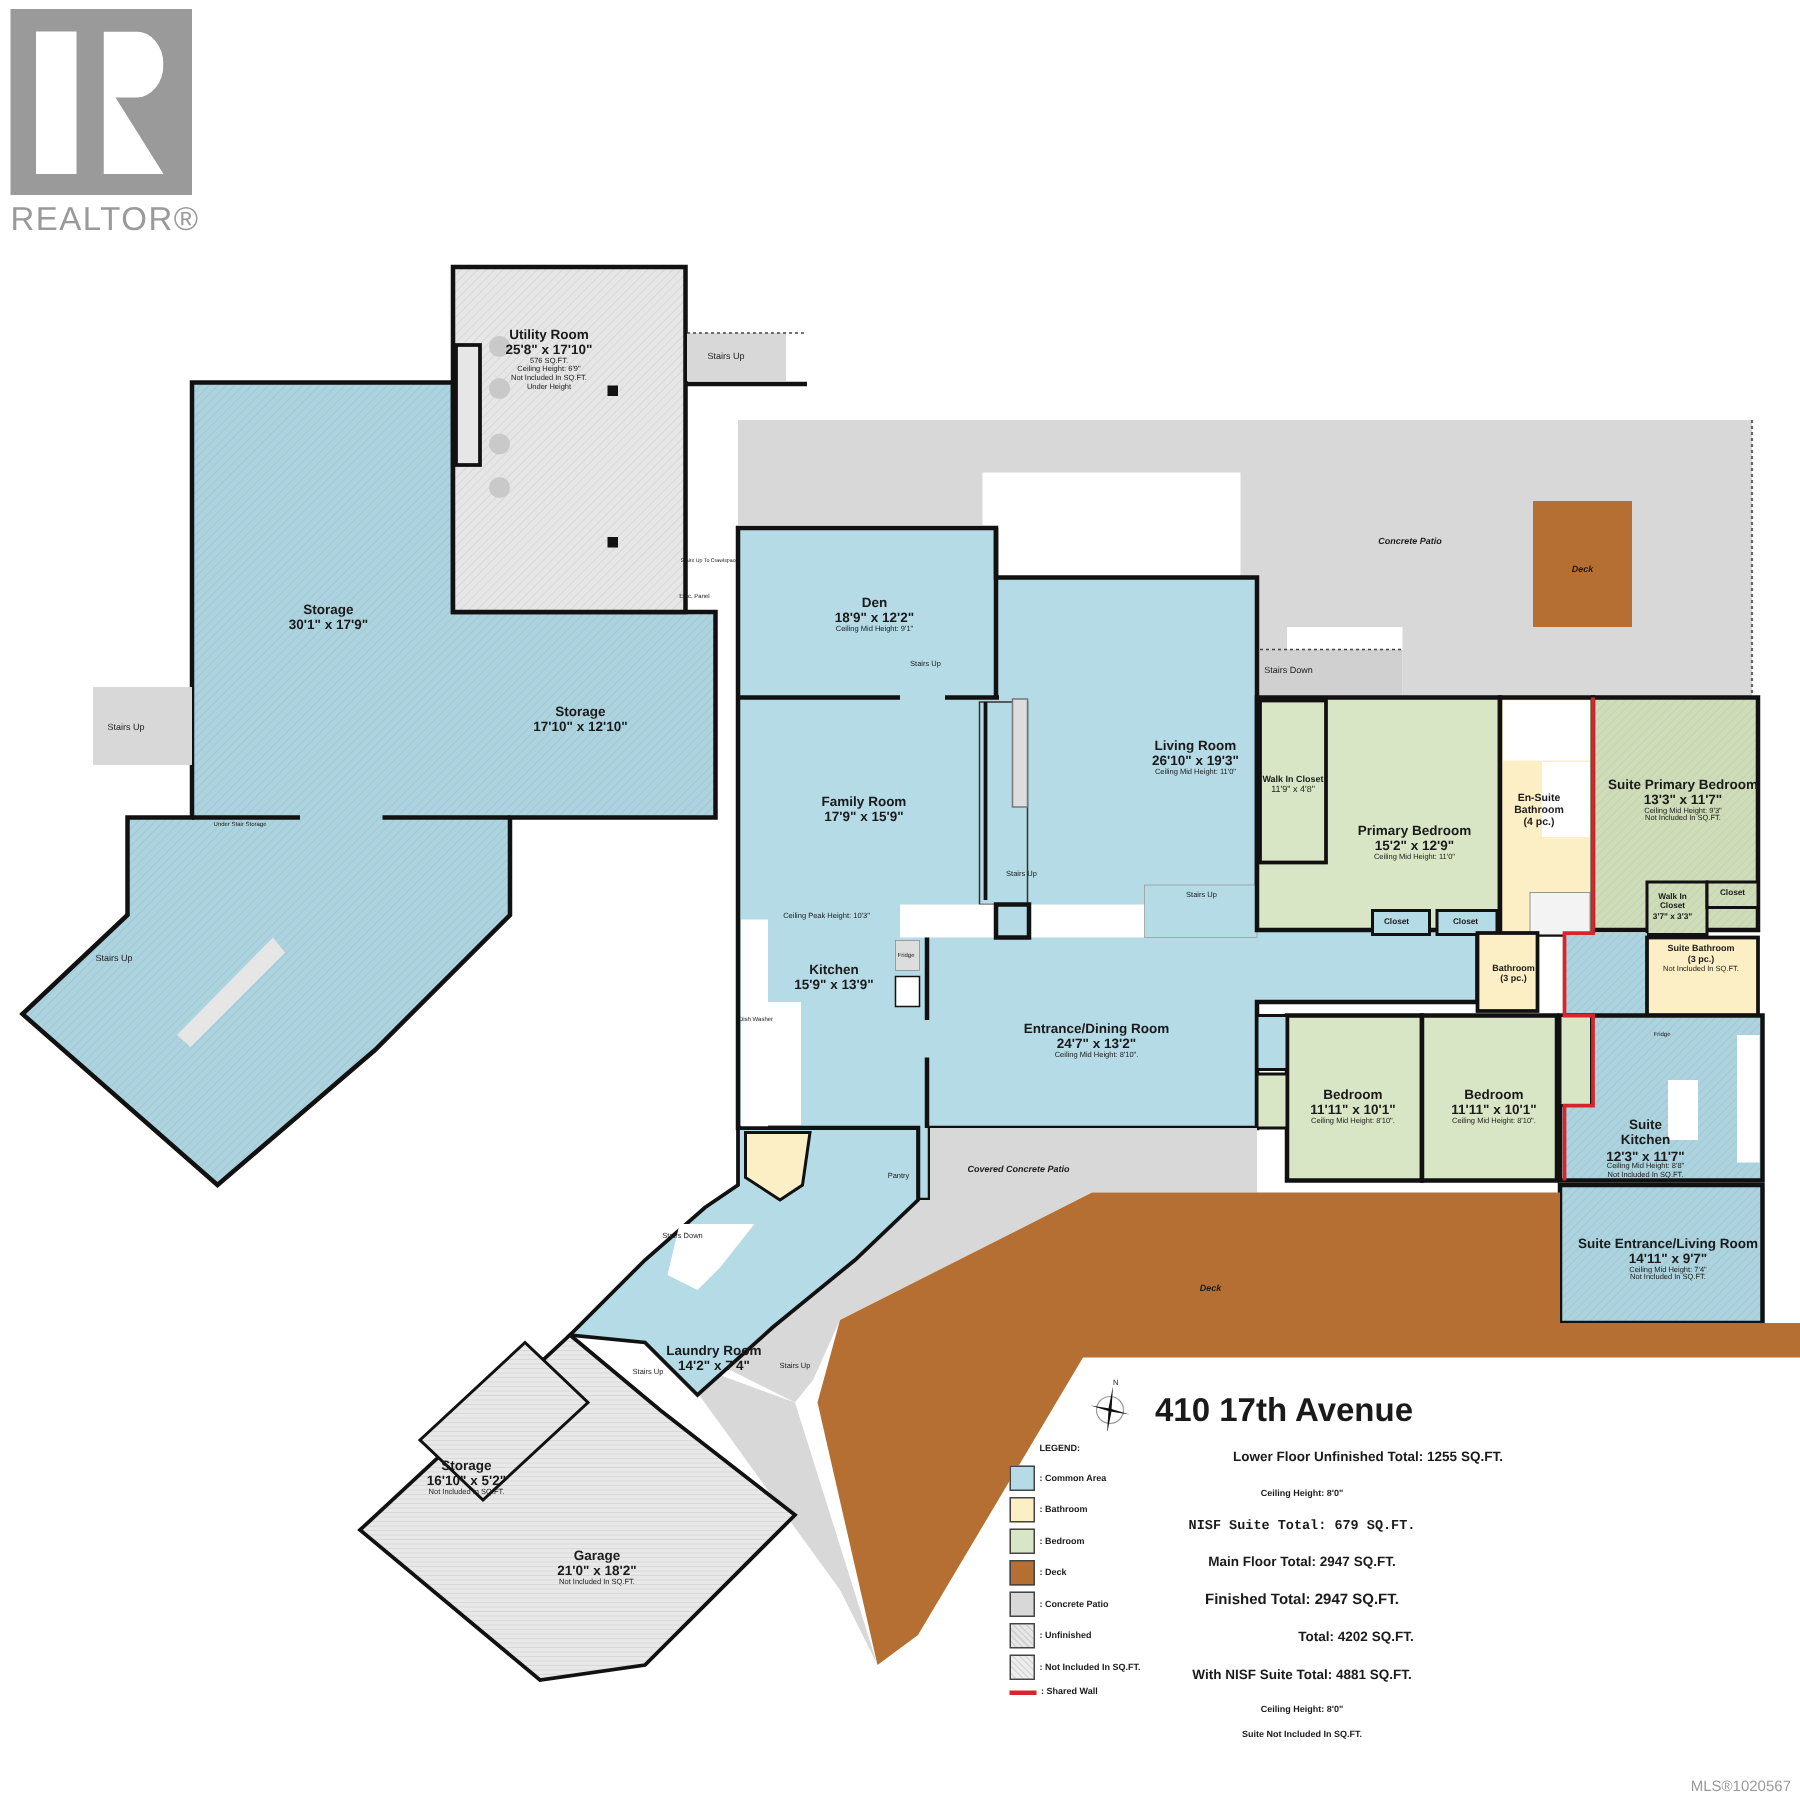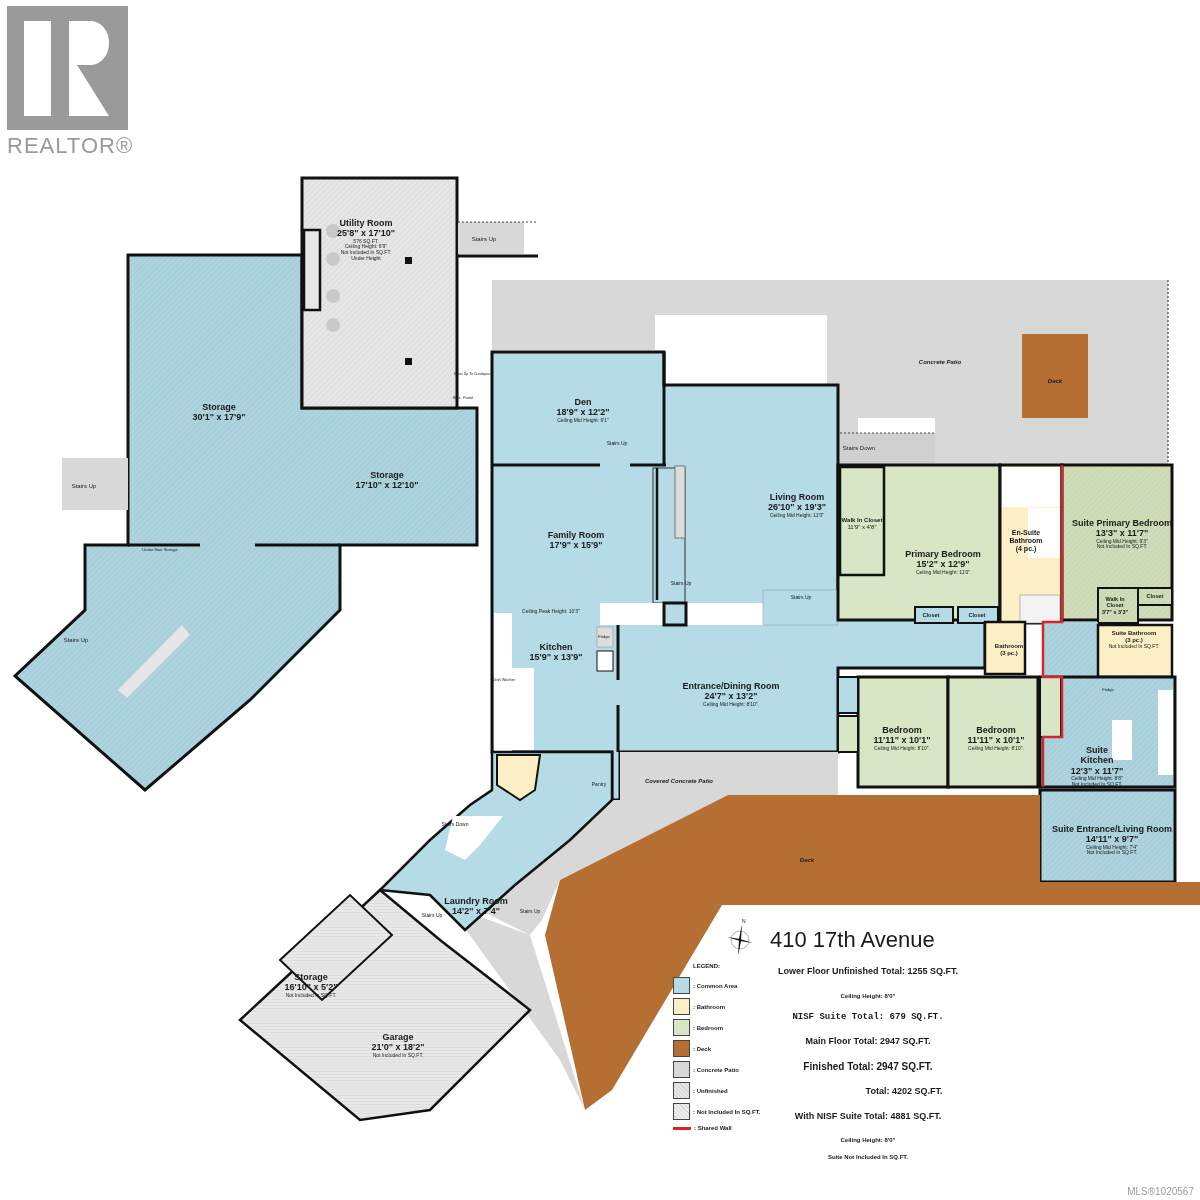--- a/index.html
+++ b/index.html
@@ -8,21 +8,21 @@
   .lbl { position: absolute; text-align: center; transform: translate(-50%, -50%); white-space: nowrap; line-height: 1.15; }
   .rn { font-weight: bold; font-size: 9px; }
   .rd { font-size: 9px; font-weight: bold; }
   .rs { font-size: 5px; }
   .tiny { font-size: 5px; }
   .ital { font-style: italic; font-weight: bold; font-size: 6px; }
   .realtor-logo { position: absolute; left: 7px; top: 6px; width: 121px; height: 124px; background: #9a9a9a; }
   .realtor-logo .bar { position: absolute; left: 17px; top: 15px; width: 27px; height: 95px; background: #fff; }
   .realtor-logo .r { position: absolute; left: 62px; top: 15px; width: 40px; height: 95px; }
   .realtor-text { position: absolute; left: 7px; top: 133px; font-size: 22px; letter-spacing: 1px; color: #9a9a9a; }
-  .title { position: absolute; left: 770px; top: 927px; font-size: 22px; font-weight: normal; }
+  .title { position: absolute; left: 770px; top: 927px; font-size: 22px; font-weight: bold; }
   .legend-title { position: absolute; left: 693px; top: 963px; font-size: 6px; font-weight: bold; }
   .legend-item { position: absolute; left: 673px; display: flex; align-items: center; }
   .legend-sw { width: 17px; height: 17px; border: 1px solid #444; box-sizing: border-box; }
   .legend-line { width: 18px; height: 3px; background: #d7262b; margin: 0; }
   .legend-txt { font-size: 6px; font-weight: bold; margin-left: 3px; }
   .tot { position: absolute; left: 868px; transform: translateX(-50%); font-weight: bold; white-space: nowrap; }
   .mls { position: absolute; right: 6px; bottom: 3px; font-size: 10px; color: #9a9a9a; }
 </style>
 </head>
 <body>
@@ -328,21 +328,21 @@
 </div>
 <div class="legend-item" style="top:1103px;">
   <div class="legend-sw" style="background:repeating-linear-gradient(45deg,#ededed 0 2px,#d8d8d8 2px 3px);"></div>
   <span class="legend-txt">: Not Included In SQ.FT.</span>
 </div>
 <div class="legend-item" style="top:1125px;">
   <div class="legend-line"></div>
   <span class="legend-txt">: Shared Wall</span>
 </div>
 
-<div class="tot" style="top:966px;font-size:9px;">Lower Floor Unfinished Total: 1255 SQ.FT.</div>
+<div class="tot" style="top:966px;font-size:9px;margin-left:44px;">Lower Floor Unfinished Total: 1255 SQ.FT.</div>
 <div class="tot" style="top:993px;font-size:6px;">Ceiling Height: 8'0"</div>
 <div class="tot" style="top:1012px;font-size:9px;font-family:Liberation Mono, monospace;">NISF Suite Total: 679 SQ.FT.</div>
 <div class="tot" style="top:1036px;font-size:9px;">Main Floor Total: 2947 SQ.FT.</div>
 <div class="tot" style="top:1061px;font-size:10px;">Finished Total: 2947 SQ.FT.</div>
 <div class="tot" style="top:1086px;font-size:9px;margin-left:36px;">Total: 4202 SQ.FT.</div>
 <div class="tot" style="top:1111px;font-size:9px;">With NISF Suite Total: 4881 SQ.FT.</div>
 <div class="tot" style="top:1137px;font-size:6px;">Ceiling Height: 8'0"</div>
 <div class="tot" style="top:1154px;font-size:6px;">Suite Not Included In SQ.FT.</div>
 
 <div class="mls">MLS®1020567</div>

